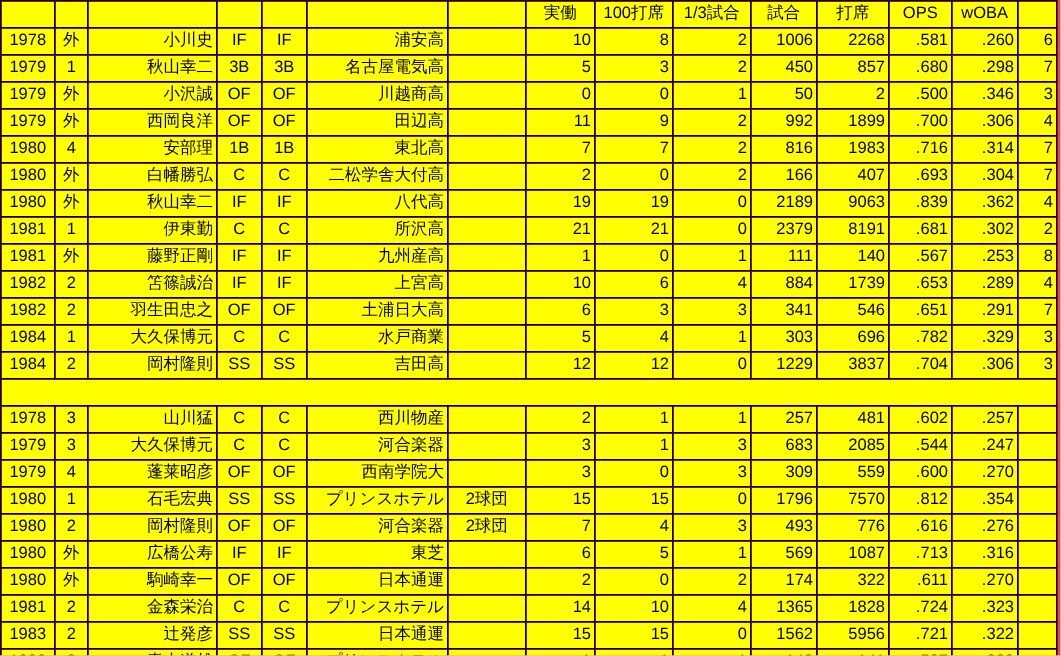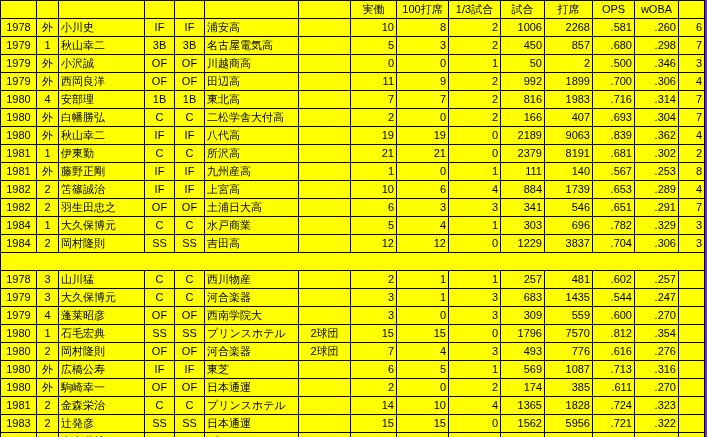--- a/index.html
+++ b/index.html
@@ -8,21 +8,21 @@
     background: #ffffff;
   }
   body {
     font-family: "Liberation Sans", sans-serif;
   }
   #sheet {
     position: relative;
     width: 707px;
     height: 437px;
     overflow: hidden;
-    background: #6d28d9;
+    background: #ef4444;
   }
   table.grid {
     border-collapse: collapse;
     table-layout: fixed;
     font-size: 11px;
     color: #000000;
   }
   table.grid td {
     border: 1px solid #000000;
     height: 17px;
@@ -41,21 +41,21 @@
     background: #ffffff;
     border: none;
   }
   td.num {
     text-align: right;
   }
   td.ctr {
     text-align: center;
   }
   td.left {
-    text-align: left;
+    text-align: right;
   }
   
   col.c-year   { width: 36px; }
   col.c-round  { width: 22px; }
   col.c-name   { width: 86px; }
   col.c-pos1   { width: 30px; }
   col.c-pos2   { width: 30px; }
   col.c-team   { width: 94px; }
   col.c-org    { width: 52px; }
   col.c-jitsu  { width: 46px; }
@@ -360,21 +360,21 @@
           <td class="ctr">3</td>
           <td class="left">大久保博元</td>
           <td class="ctr">C</td>
           <td class="ctr">C</td>
           <td class="left">河合楽器</td>
           <td class="ctr"></td>
           <td class="num">3</td>
           <td class="num">1</td>
           <td class="num">3</td>
           <td class="num">683</td>
-          <td class="num">1435</td>
+          <td class="num">2085</td>
           <td class="num">.544</td>
           <td class="num">.247</td>
           <td class="num blank"></td>
         </tr>
         <tr>
           <td class="ctr">1979</td>
           <td class="ctr">4</td>
           <td class="left">蓬莱昭彦</td>
           <td class="ctr">OF</td>
           <td class="ctr">OF</td>
@@ -445,21 +445,21 @@
           <td class="ctr">外</td>
           <td class="left">駒崎幸一</td>
           <td class="ctr">OF</td>
           <td class="ctr">OF</td>
           <td class="left">日本通運</td>
           <td class="ctr"></td>
           <td class="num">2</td>
           <td class="num">0</td>
           <td class="num">2</td>
           <td class="num">174</td>
-          <td class="num">385</td>
+          <td class="num">322</td>
           <td class="num">.611</td>
           <td class="num">.270</td>
           <td class="num blank"></td>
         </tr>
         <tr>
           <td class="ctr">1981</td>
           <td class="ctr">2</td>
           <td class="left">金森栄治</td>
           <td class="ctr">C</td>
           <td class="ctr">C</td>

